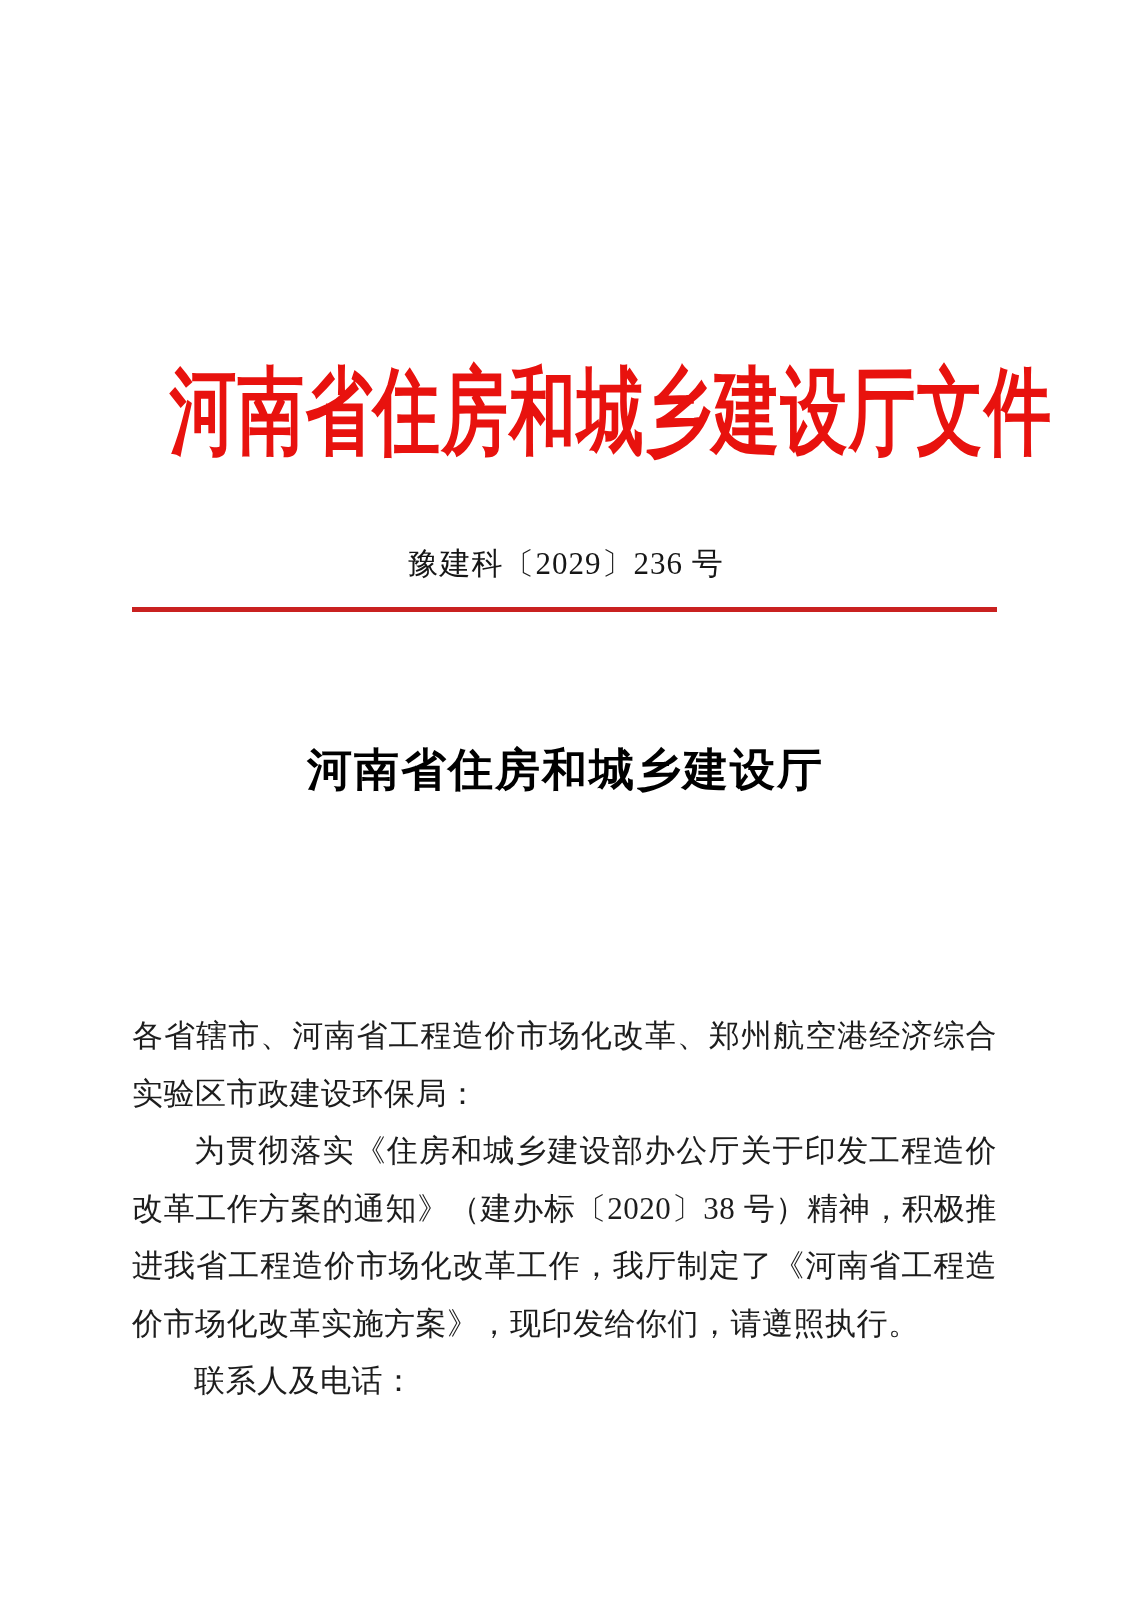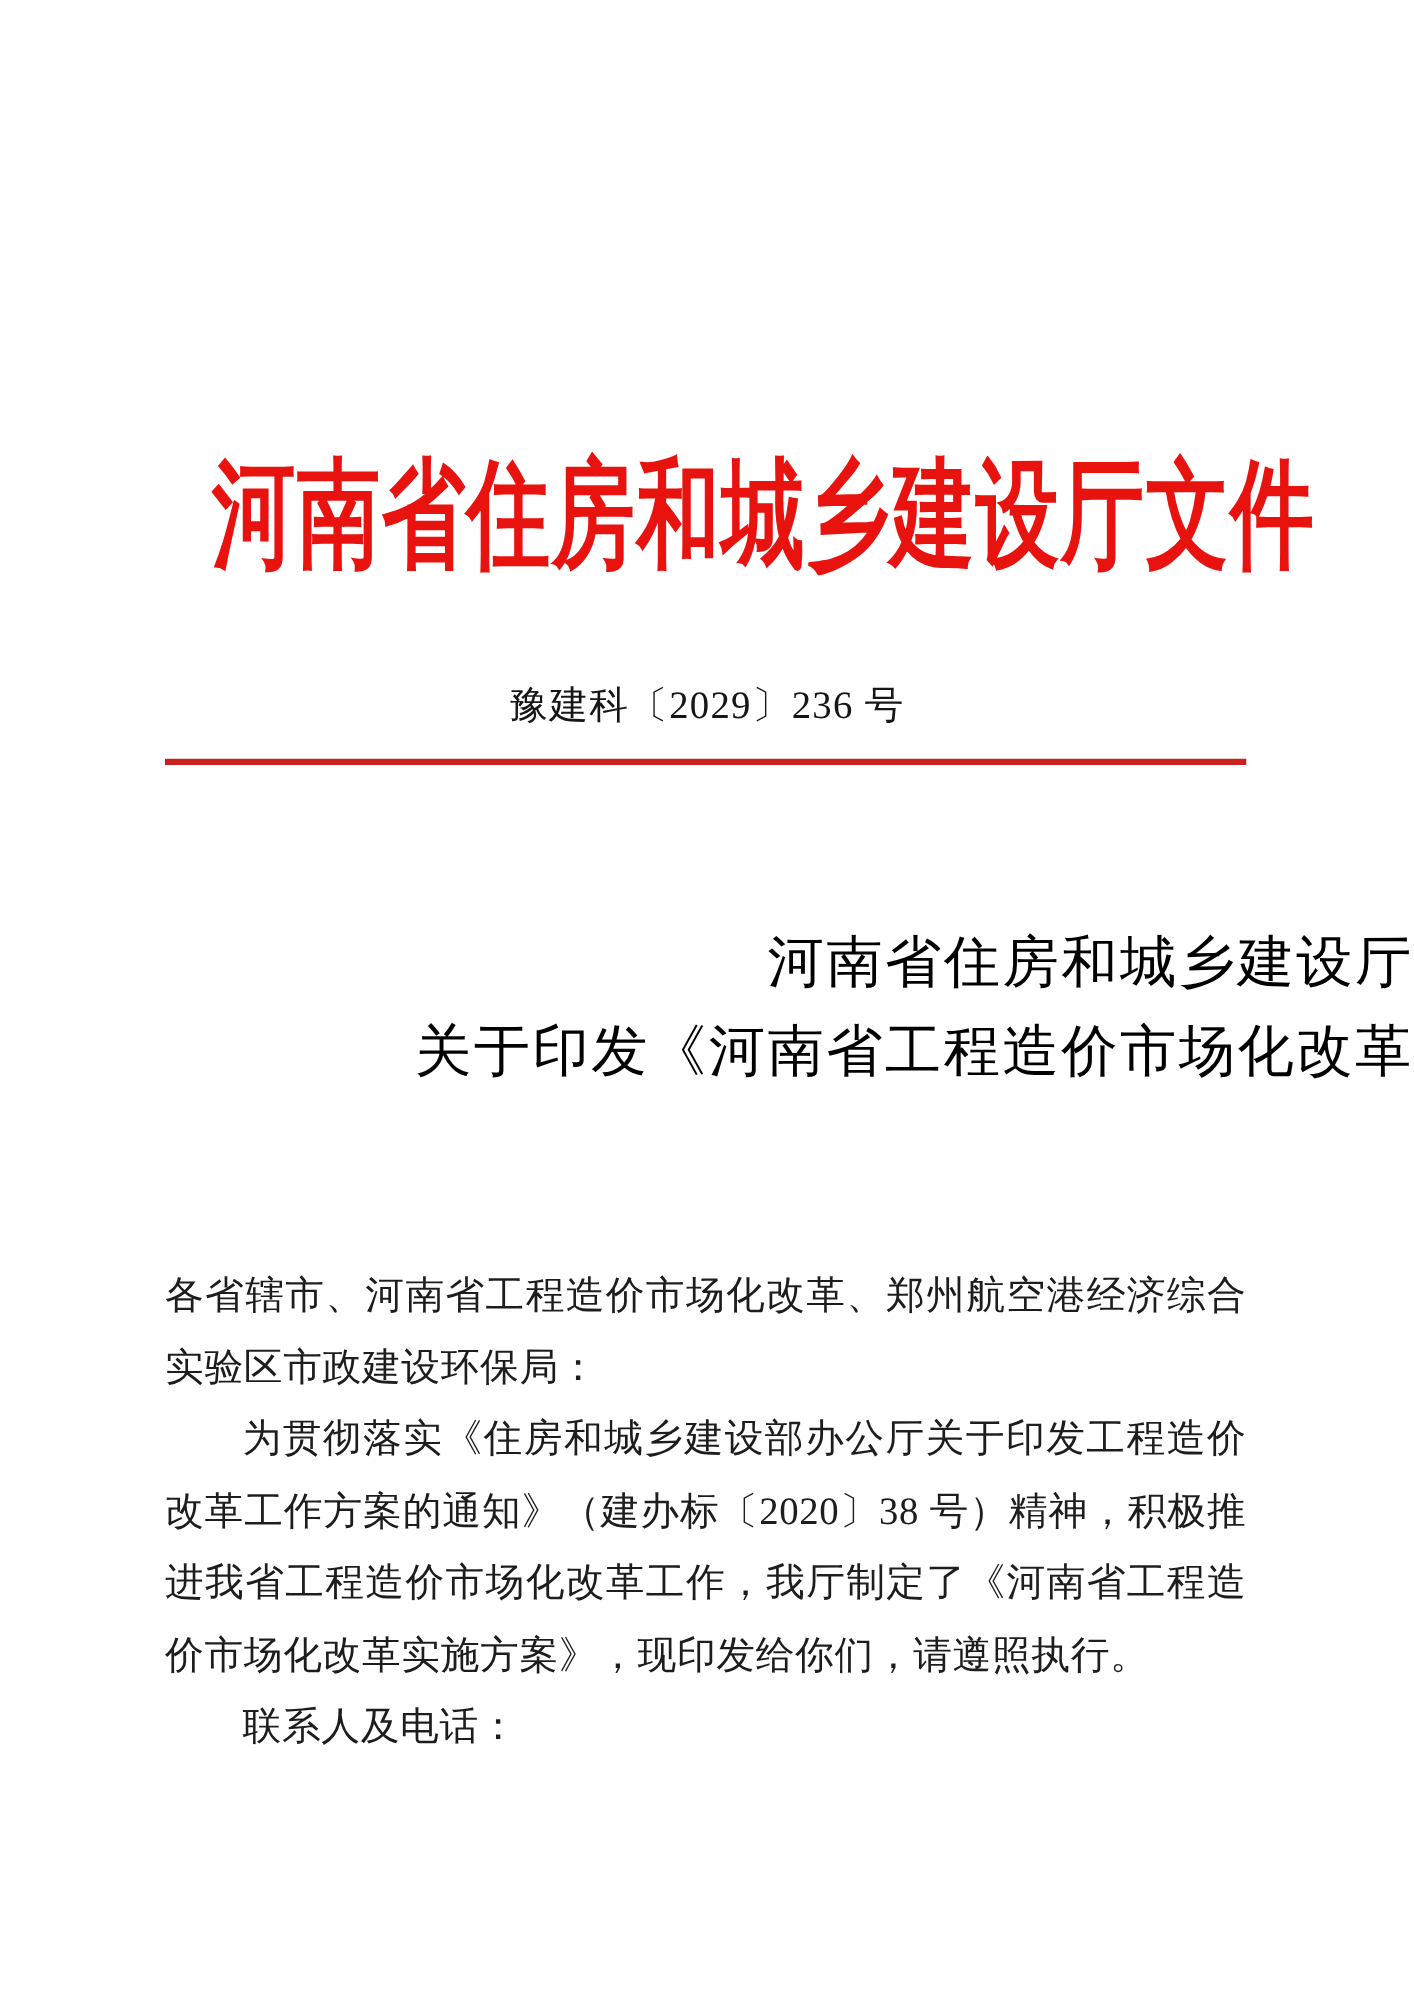--- a/index.html
+++ b/index.html
@@ -53,22 +53,22 @@
     width: 865px;
     height: 5px;
     background: #c92120;
   }
 
   .title-block {
     position: absolute;
     top: 735px;
     left: 0;
     width: 100%;
-    text-align: right;
-    font-weight: normal;
+    text-align: center;
+    font-weight: bold;
     color: #000000;
     font-size: 45px;
   }
   .title-block .title-line {
     line-height: 71px;
     letter-spacing: 2px;
   }
 
   .body-block {
     position: absolute;
@@ -96,21 +96,20 @@
 <div class="page">
 
   <div class="masthead">河南省住房和城乡建设厅文件</div>
 
   <div class="doc-number">豫建科〔2029〕236 号</div>
 
   <div class="red-rule"></div>
 
   <div class="title-block">
     <div class="title-line">河南省住房和城乡建设厅</div>
-    <div class="title-line">关于印发《河南省工程造价市场化改革</div>
   </div>
 
   <div class="body-block">
     <p class="salutation">各省辖市、河南省工程造价市场化改革、郑州航空港经济综合实验区市政建设环保局：</p>
     <p class="indent">为贯彻落实《住房和城乡建设部办公厅关于印发工程造价改革工作方案的通知》（建办标〔2020〕38 号）精神，积极推进我省工程造价市场化改革工作，我厅制定了《河南省工程造价市场化改革实施方案》，现印发给你们，请遵照执行。</p>
     <p class="indent">联系人及电话：</p>
   </div>
 
 </div>
 

